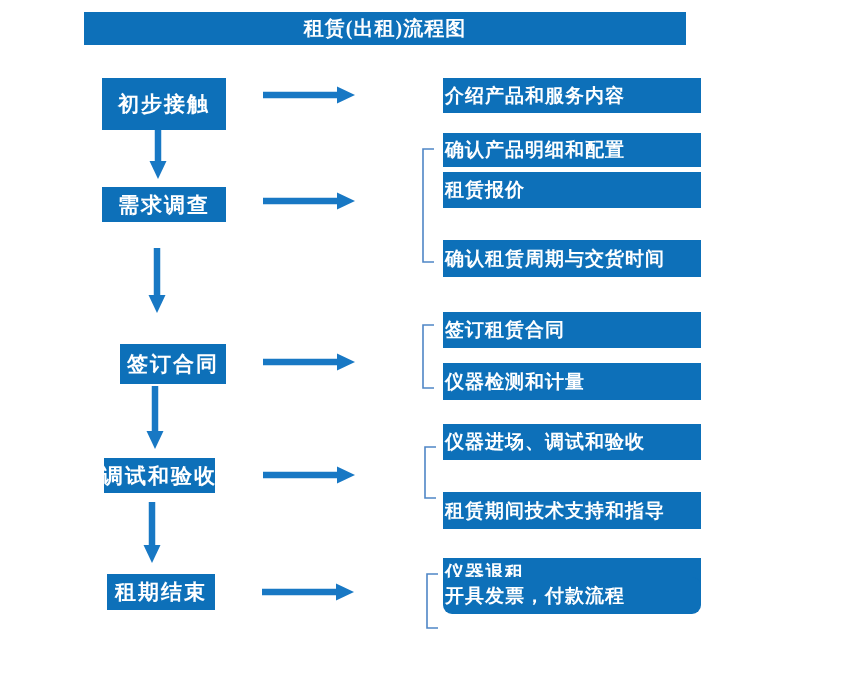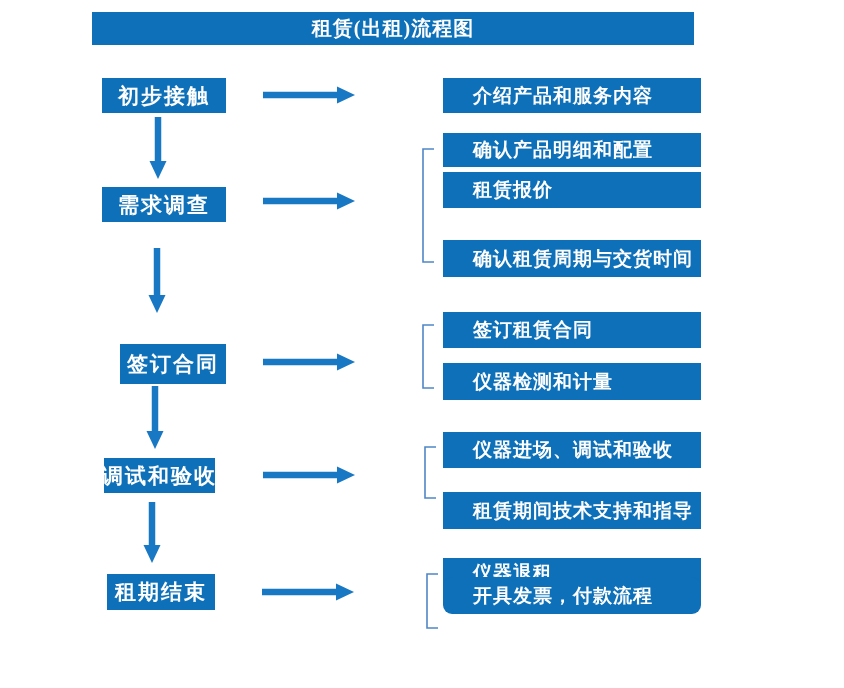--- a/index.html
+++ b/index.html
@@ -24,34 +24,34 @@
     position: absolute;
     background: var(--box, #0d70b9);
     color: var(--text, #ffffff);
     font-weight: bold;
     display: flex;
     align-items: center;
     box-sizing: border-box;
     white-space: nowrap;
   }
   .title-bar {
-    left: 92px; top: 12px; width: 602px; height: 33px;
+    left: 84px; top: 12px; width: 602px; height: 33px;
     justify-content: center;
     font-size: 20px;
     letter-spacing: 1px;
   }
   .lbox {
     justify-content: center;
     font-size: 21px;
     letter-spacing: 2px;
   }
   .rbox {
     left: 443px;
     width: 258px;
-    padding-left: 30px;
+    padding-left: 2px;
     justify-content: flex-start;
     font-size: 19px;
     letter-spacing: 1px;
   }
   .arrow-shaft { stroke: var(--arrow, #1878c4); stroke-width: 6.5; }
   .arrow-head  { fill: var(--arrow, #1878c4); }
   .bracket     { fill: none; stroke: var(--bracket, #4f86c6); stroke-width: 1.6; }
 </style>
 </head>
 <body>
@@ -101,34 +101,34 @@
     <path class="bracket" d="M434,149 L423,149 L423,262 L434,262"></path>
     <path class="bracket" d="M434,325 L423,325 L423,388 L434,388"></path>
     <path class="bracket" d="M436,447 L425,447 L425,498 L436,498"></path>
     <path class="bracket" d="M438,574 L427,574 L427,628 L438,628"></path>
   </svg>
 
   <div class="box title-bar">
     <span>租赁(出租)流程图</span>
   </div>
 
-  <div class="box lbox" style="left:102px; top:78px;  width:124px; height:35px;">初步接触</div>
+  <div class="box lbox" style="left:102px; top:78px;  width:124px; height:52px;">初步接触</div>
   <div class="box lbox" style="left:102px; top:187px; width:124px; height:35px;">需求调查</div>
   <div class="box lbox" style="left:104px; top:344px; width:106px; height:40px;margin-left:16px;">签订合同</div>
   <div class="box lbox" style="left:104px; top:458px; width:111px; height:35px;">调试和验收</div>
   <div class="box lbox" style="left:107px; top:574px; width:108px; height:36px;">租期结束</div>
 
   <div class="box rbox" style="top:78px;  height:35px;">介绍产品和服务内容</div>
 
   <div class="box rbox" style="top:133px; height:34px;">确认产品明细和配置</div>
   <div class="box rbox" style="top:172px; height:36px;">租赁报价</div>
   <div class="box rbox" style="top:240px; height:37px;">确认租赁周期与交货时间</div>
 
   <div class="box rbox" style="top:312px; height:36px;">签订租赁合同</div>
   <div class="box rbox" style="top:363px; height:37px;">仪器检测和计量</div>
 
-  <div class="box rbox" style="top:424px; height:36px;margin-top:8px;">仪器进场、调试和验收</div>
+  <div class="box rbox" style="top:424px; height:36px;">仪器进场、调试和验收</div>
   <div class="box rbox" style="top:492px; height:37px;">租赁期间技术支持和指导</div>
 
   <div class="box rbox" style="top:558px; height:29px;">仪器退租</div>
   <div class="box rbox" style="top:577px; height:37px;border-radius:9px;">开具发票，付款流程</div>
 
 </div>
 
 </body></html>

